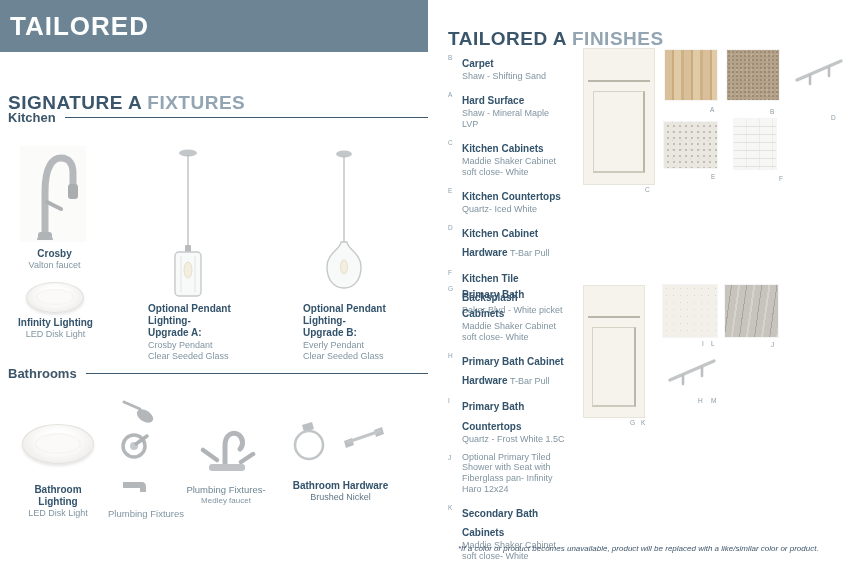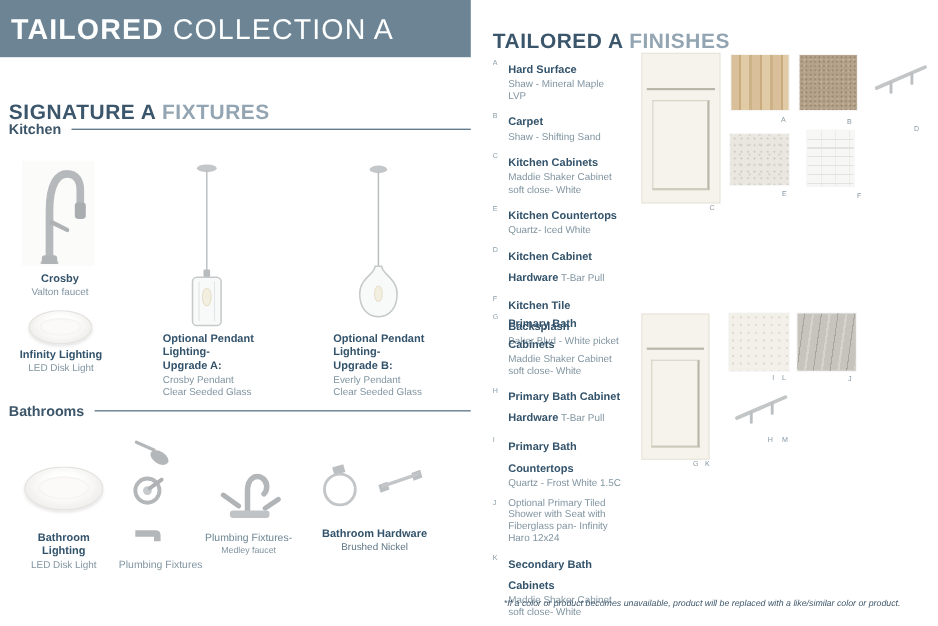--- a/index.html
+++ b/index.html
@@ -73,21 +73,20 @@
         background:#fbfaf8;box-shadow:inset 0 0 3px rgba(0,0,0,0.07);}
 
   .footnote{font-size:8px;font-style:italic;color:#3f576b;}
   svg{display:block;}
 </style>
 </head>
 <body>
 
 <header class="abs banner">
   <span class="b">TAILORED</span>
-  <span class="r">COLLECTION A</span>
 </header>
 
 <h2 class="abs bighead" style="left:8px;top:76px;">
   <span class="dark">SIGNATURE A</span><span class="light">FIXTURES</span>
 </h2>
 
 <div class="abs section-head" style="left:8px;top:110px;">
   <span class="section-label">Kitchen</span>
   <span class="section-rule"></span>
 </div>
@@ -185,26 +184,26 @@
   <span class="t" style="font-weight:600;">Bathroom Hardware</span>
   <span class="s" style="color:#5e7585;">Brushed Nickel</span>
 </div>
 
 <h2 class="abs bighead" style="left:448px;top:12px;">
   <span class="dark">TAILORED A</span><span class="light">FINISHES</span>
 </h2>
 
 <div class="abs fin-list" style="left:448px;top:52px;">
     <div class="fin-item">
+      <span class="fin-letter">B</span>
+      <div class="fin-body"><span class="fin-title">Carpet</span><span class="fin-sub">Shaw - Shifting Sand</span></div>
+    </div>
+    <div class="fin-item">
       <span class="fin-letter">A</span>
       <div class="fin-body"><span class="fin-title">Hard Surface</span><span class="fin-sub">Shaw - Mineral Maple LVP</span></div>
-    </div>
-    <div class="fin-item">
-      <span class="fin-letter">B</span>
-      <div class="fin-body"><span class="fin-title">Carpet</span><span class="fin-sub">Shaw - Shifting Sand</span></div>
     </div>
     <div class="fin-item">
       <span class="fin-letter">C</span>
       <div class="fin-body"><span class="fin-title">Kitchen Cabinets</span><span class="fin-sub">Maddie Shaker Cabinet soft close- White</span></div>
     </div>
     <div class="fin-item">
       <span class="fin-letter">E</span>
       <div class="fin-body"><span class="fin-title">Kitchen Countertops</span><span class="fin-sub">Quartz- Iced White</span></div>
     </div>
     <div class="fin-item">

